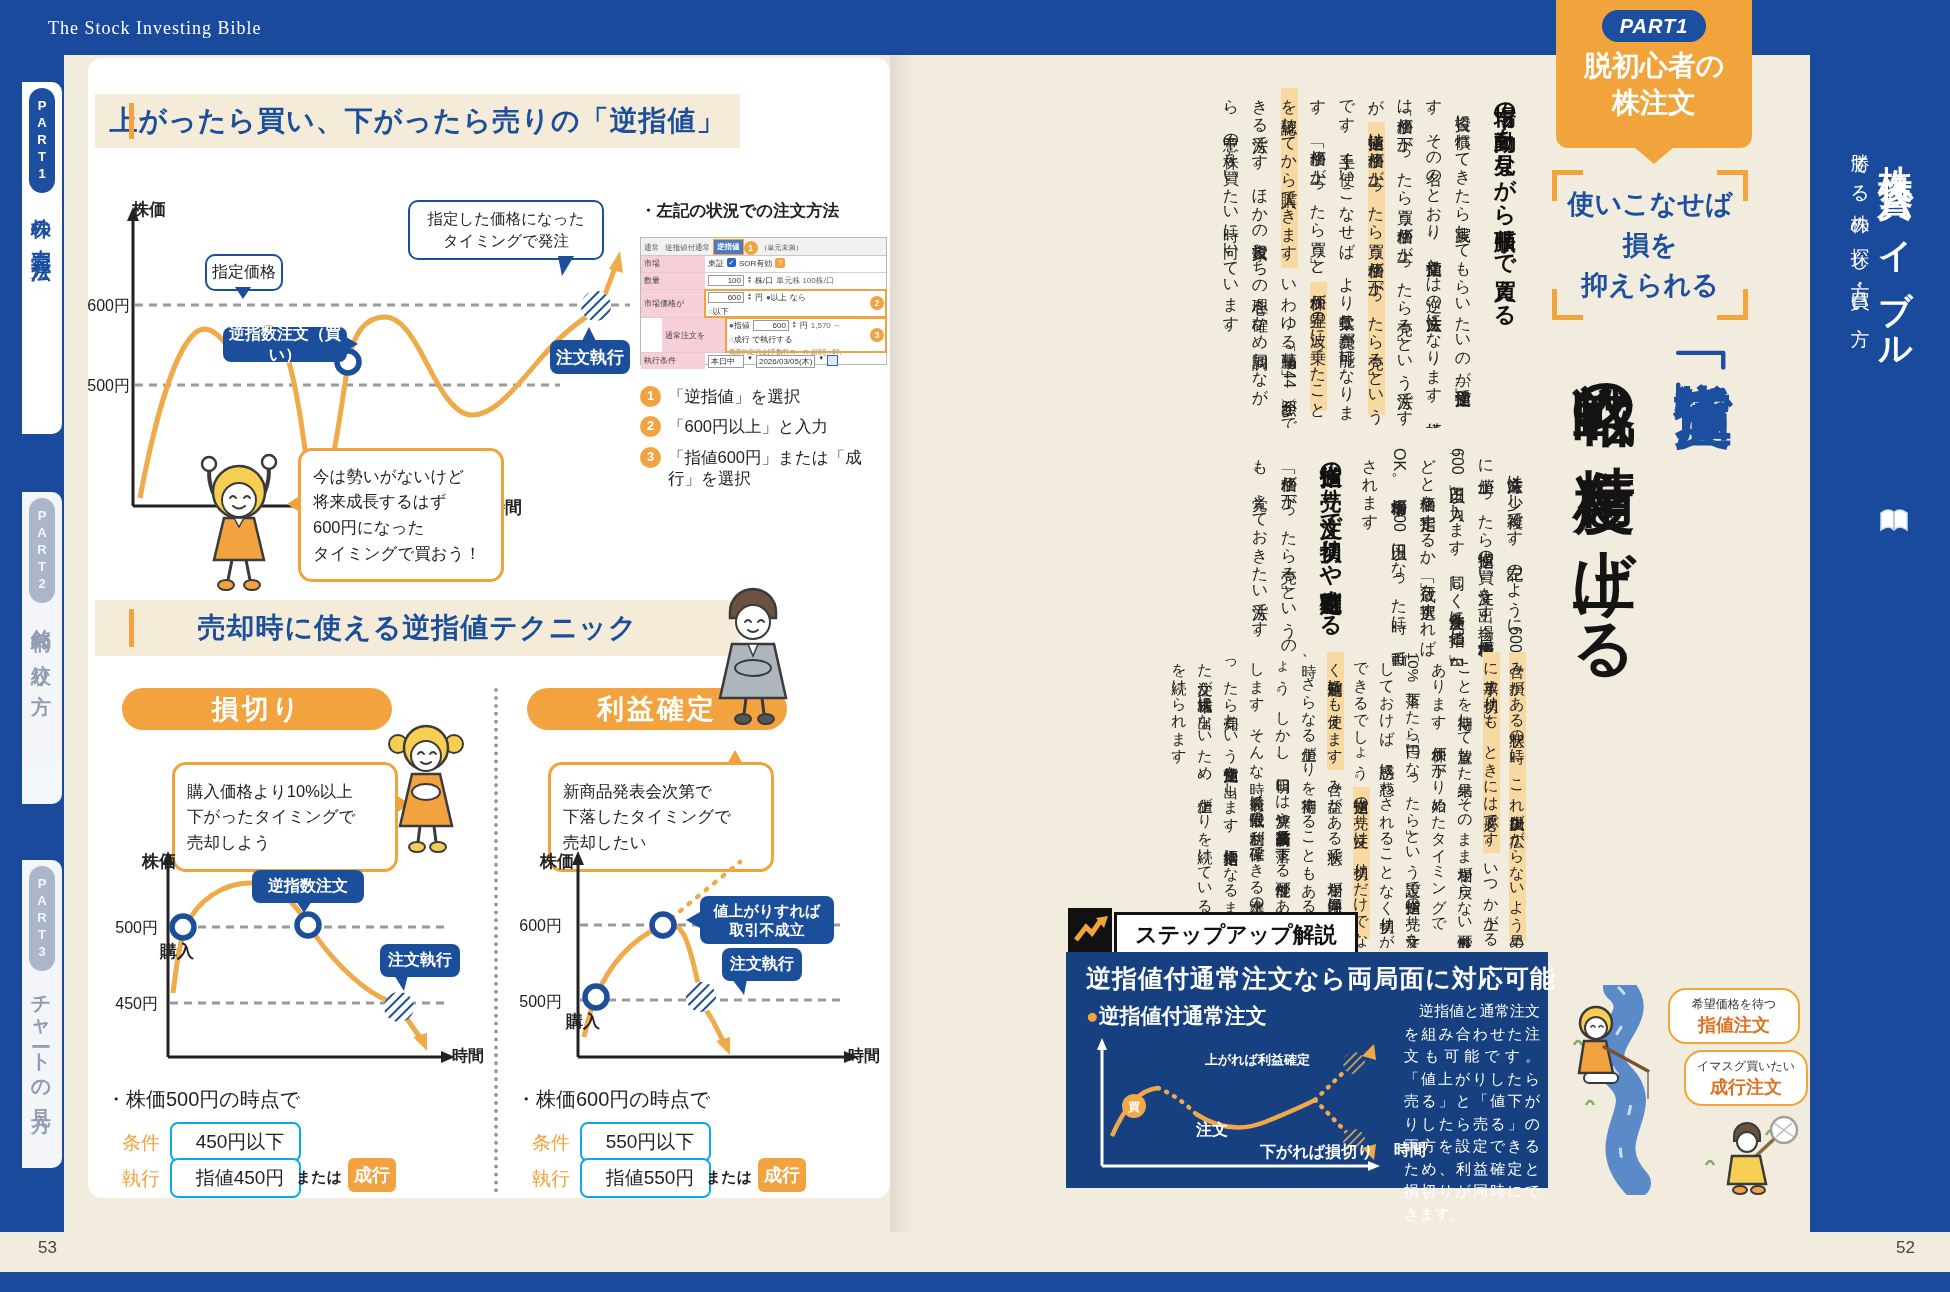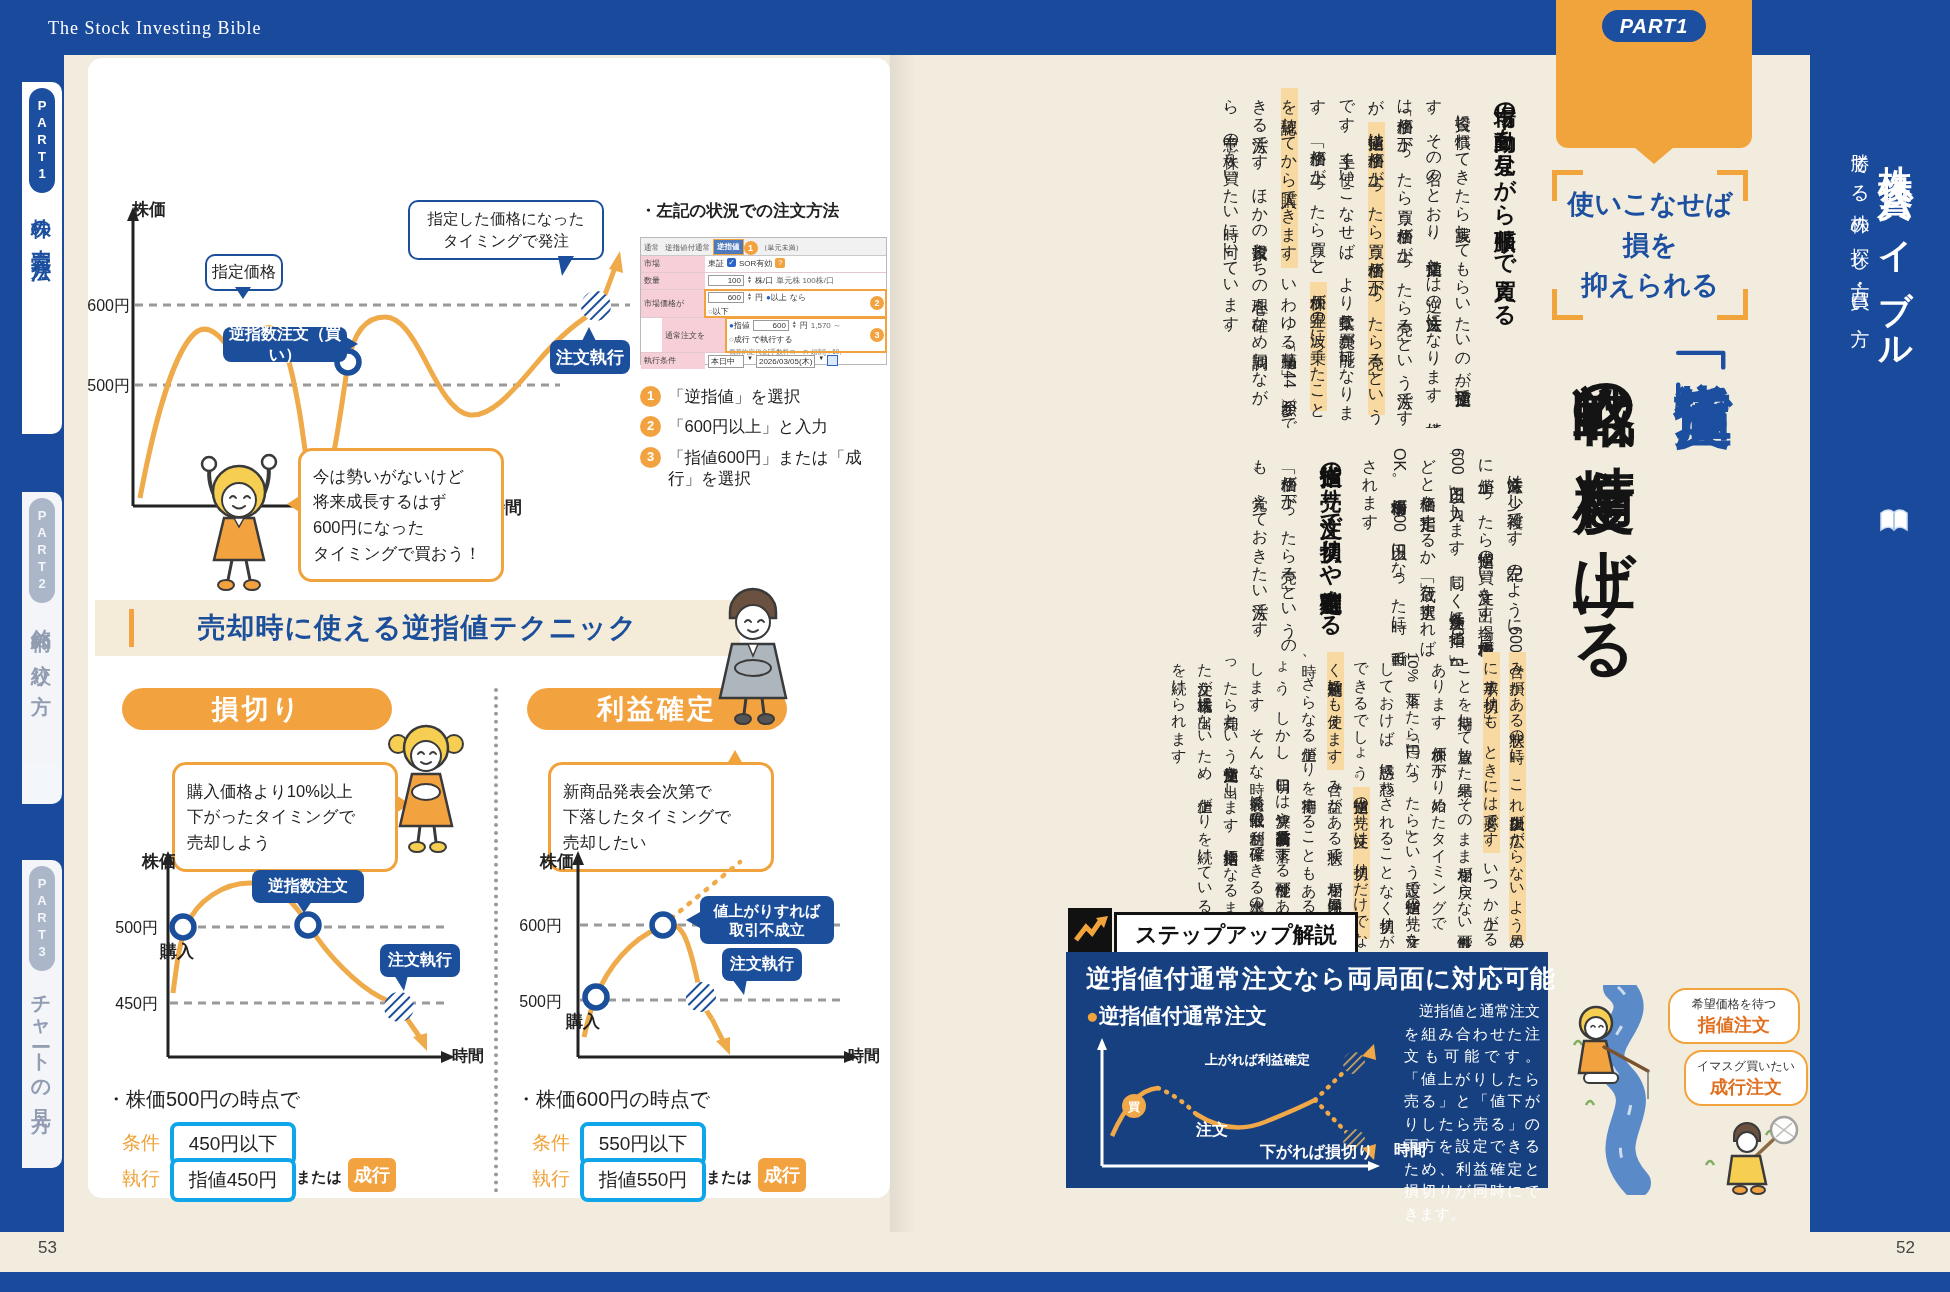--- a/index.html
+++ b/index.html
@@ -22,22 +22,22 @@
   .bub-o{background:#fff;border:3px solid #f0a33c;border-radius:14px;display:flex;flex-direction:column;
          justify-content:center;padding:8px 12px;}
   .bub-o span{display:block;font-size:16.5px;line-height:1.55;color:#222;}
   
   .tri{position:absolute;width:0;height:0;}
   
   .pill{background:#f2a340;border-radius:24px;color:#fff;font-weight:bold;font-size:27px;
         display:flex;align-items:center;justify-content:center;letter-spacing:3px;}
   
   .clabel{color:#f0a238;font-weight:normal;font-size:19px;}
-  .cbox{background:#fff;border:4px solid #0ea5e9;border-radius:8px;display:flex;align-items:center;
-        justify-content:center;font-size:19px;color:#222;}
+  .cbox{background:#fff;border:2px solid #0ea5e9;border-radius:8px;display:flex;align-items:center;
+        justify-content:center;font-size:19px;color:#222;padding-left:9px;}
   .mbadge{background:#f2a340;color:#fff;font-weight:bold;border-radius:6px;display:flex;
           align-items:center;justify-content:center;font-size:18px;}
   
   .stepnum{width:21px;height:21px;border-radius:50%;background:#f2a340;color:#fff;font-weight:bold;
            font-size:13px;display:flex;align-items:center;justify-content:center;flex:0 0 21px;}
   .steprow{display:flex;gap:7px;align-items:flex-start;margin-bottom:9px;font-size:16.5px;line-height:1.3;}
   
   .form{background:#fff;border:1px solid #b9b9b9;font-size:8px;color:#333;}
   .ftabs{display:flex;align-items:flex-end;height:17px;background:#f1f1f1;border-bottom:1px solid #c9c9c9;font-size:7.5px;}
   .ftab{padding:2px 3px;color:#555;}
@@ -112,20 +112,24 @@
   </div>
   <div class="ab stab" style="left:22px;top:492px;width:40px;height:300px;opacity:.95;">
     <div class="spill" style="background:#b3bccb;">PART2</div>
     <div class="slabel" style="color:#99a2b4;">銘柄の絞り方</div>
   </div>
   <div class="ab stab" style="left:22px;top:860px;width:40px;height:296px;opacity:.95;">
     <div class="spill" style="background:#b3bccb;">PART3</div>
     <div class="slabel" style="color:#99a2b4;">チャートの見方</div>
   </div>
 
+  <div class="ab secbar" style="left:95px;top:94px;width:645px;height:54px;">
+    <div class="accent"></div>
+    <div class="sectitle">上がったら買い、下がったら売りの「逆指値」</div>
+  </div>
 
   <svg class="ab" style="left:90px;top:195px;" width="560" height="330" viewBox="0 0 560 330">
     <defs>
       <pattern id="h1" width="7" height="7" patternUnits="userSpaceOnUse" patternTransform="rotate(45)">
         <rect width="7" height="7" fill="#fff"></rect>
           <line x1="0" y1="0" x2="0" y2="7" stroke="#1b4e9b" stroke-width="4"></line>
       </pattern>
     </defs>
     <line x1="43" y1="20" x2="43" y2="311" stroke="#222" stroke-width="3"></line>
     <polygon points="43,12 37,26 49,26" fill="#222"></polygon>
@@ -402,20 +406,24 @@
   <div class="ab clabel" style="left:532px;top:1130px;">条件</div>
   <div class="ab cbox" style="left:580px;top:1122px;width:118px;height:36px;">550円以下</div>
   <div class="ab clabel" style="left:532px;top:1166px;">執行</div>
   <div class="ab cbox" style="left:580px;top:1158px;width:118px;height:36px;">指値550円</div>
   <div class="ab" style="left:706px;top:1168px;font-size:15px;font-weight:bold;">または</div>
   <div class="ab mbadge" style="left:758px;top:1158px;width:48px;height:34px;">成行</div>
 
   <div class="ab" style="left:1556px;top:0;width:196px;height:148px;background:#f2a43c;border-radius:0 0 12px 12px;text-align:center;">
     <div style="margin:10px auto 6px;width:104px;height:32px;background:#1c4f9f;border-radius:16px;color:#fff;
                 font-weight:bold;font-style:italic;font-size:20px;letter-spacing:1px;display:flex;align-items:center;justify-content:center;">PART1</div>
+    <div style="color:#fff;font-weight:bold;font-size:28px;line-height:1.32;">
+      <span style="display:block;">脱初心者の</span>
+      <span style="display:block;">株注文</span>
+    </div>
   </div>
   <div class="tri ab" style="left:1634px;top:147px;border-left:20px solid transparent;border-right:20px solid transparent;border-top:17px solid #f2a43c;"></div>
 
   <div class="ab" style="left:1552px;top:170px;width:196px;height:150px;">
     <span class="corner c-tl"></span>
       <span class="corner c-tr"></span>
     <span class="corner c-bl"></span>
       <span class="corner c-br"></span>
     <div style="position:absolute;left:0;right:0;top:50%;transform:translateY(-50%);">
       <span class="catchline">使いこなせば</span>

